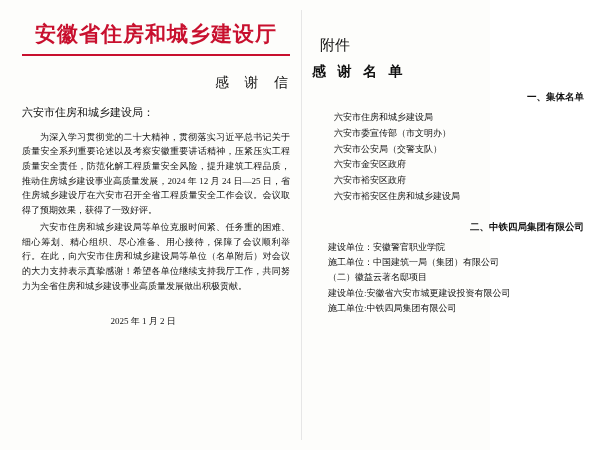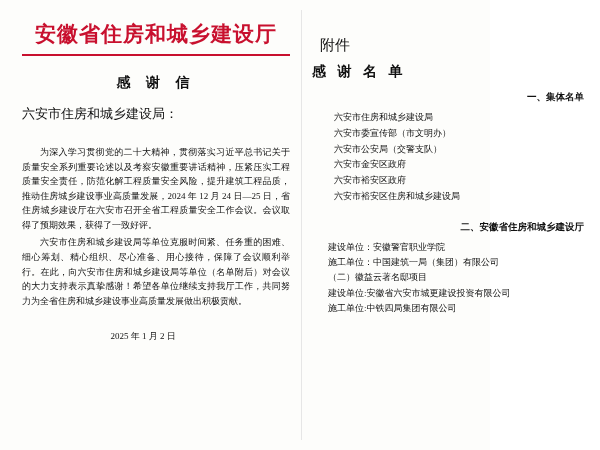--- a/index.html
+++ b/index.html
@@ -37,30 +37,30 @@
     line-height: 1.2;
     padding-top: 8px;
     white-space: nowrap;
   }
   .red-rule {
     margin: 7px 4px 0 4px;
     height: 2px;
     background: #c8102e;
   }
   .letter-title {
-    text-align: center;
+    text-align: right;
     font-size: 14px;
-    font-weight: bold;
+    font-weight: normal;
     letter-spacing: 6px;
     margin: 18px 0 12px 0;
   }
   .salutation {
-    font-size: 13px;
+    font-size: 11px;
     line-height: 1.6;
-    margin: 0 0 20px 4px;
+    margin: 0 0 8px 4px;
   }
   .para {
     font-size: 9px;
     line-height: 1.62;
     text-align: justify;
     margin: 0 4px 3px 4px;
     text-indent: 18px;
   }
   .letter-date {
     font-size: 9px;
@@ -142,21 +142,21 @@
     <div class="appendix-title">感 谢 名 单</div>
 
     <div class="sec-head">一、集体名单</div>
     <div class="unit-item">六安市住房和城乡建设局</div>
     <div class="unit-item">六安市委宣传部（市文明办）</div>
     <div class="unit-item">六安市公安局（交警支队）</div>
     <div class="unit-item">六安市金安区政府</div>
     <div class="unit-item">六安市裕安区政府</div>
     <div class="unit-item">六安市裕安区住房和城乡建设局</div>
 
-    <div class="sec-head second">二、安徽省住房和城乡建设厅</div>
+    <div class="sec-head second">二、中铁四局集团有限公司</div>
 
     <div class="proj-sub">建设单位：安徽警官职业学院</div>
     <div class="proj-sub">施工单位：中国建筑一局（集团）有限公司</div>
 
     <div class="proj-item">（二）徽益云著名邸项目</div>
     <div class="proj-sub">建设单位:安徽省六安市城更建设投资有限公司</div>
     <div class="proj-sub">施工单位:中铁四局集团有限公司</div>
   </div>
 
 </div>

